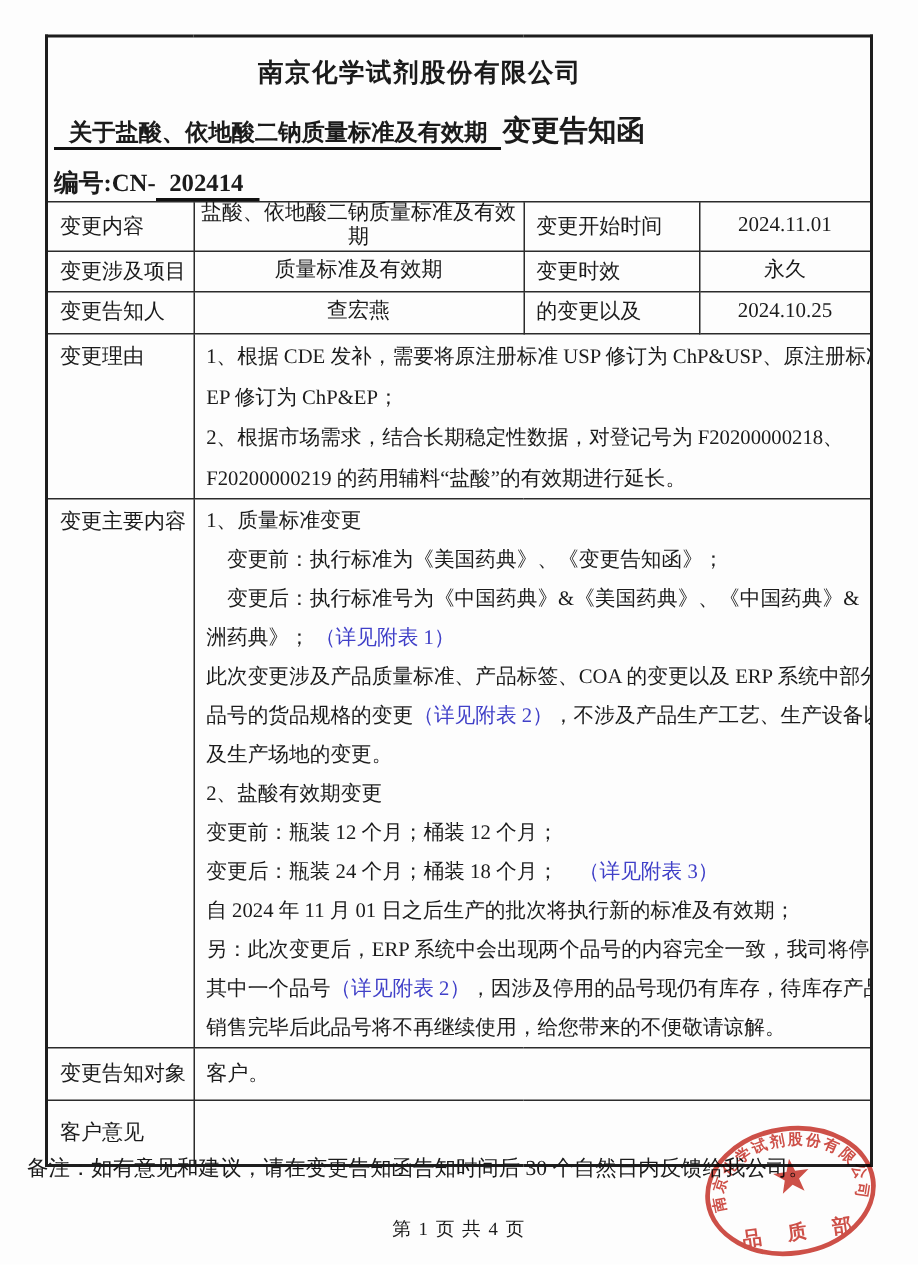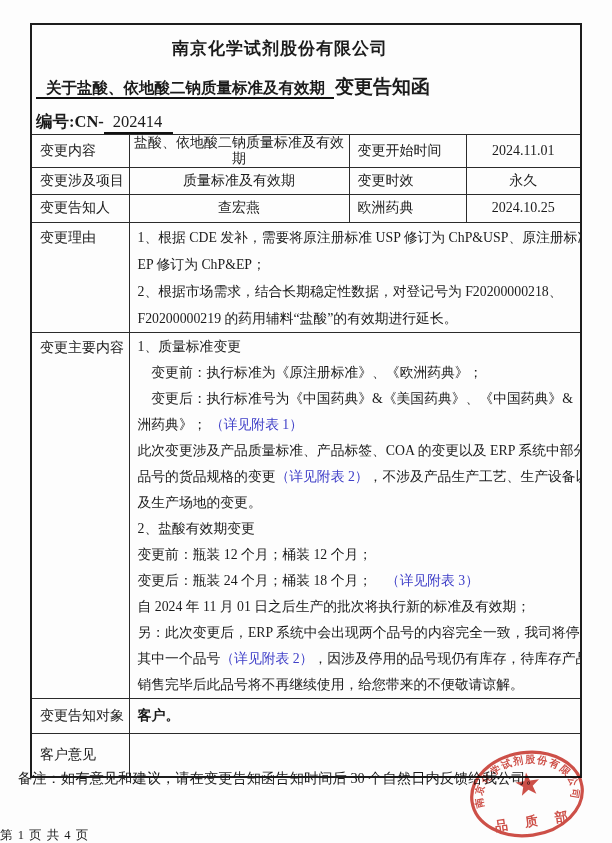--- a/index.html
+++ b/index.html
@@ -17,41 +17,41 @@
   .doc-table td{border:1px solid #2b2b2b;vertical-align:middle;}
   
   tr.h-head{height:110px;}
   td.head-cell{padding:0 2px;}
   .company{ text-align:center;font-size:17px;font-weight:bold;margin-top:11px;letter-spacing:1px;transform:translateX(-26px);}
   .subject-line{margin-top:14px;padding-left:2px;white-space:nowrap;}
   .subject-underlined{font-size:15.5px;font-weight:bold;border-bottom:2px solid #111;padding:0 9px 1px 10px;text-align:center;}
   .subject-suffix{font-size:19px;font-weight:bold;margin-left:1px;}
   .docno-line{margin-top:11px;padding-left:2px;}
   .docno-label{font-size:16.5px;font-weight:bold;}
-  .docno-value{font-size:16.5px;font-weight:normal;border-bottom:2px solid #111;padding:0 11px 1px 9px;}
+  .docno-value{font-size:16.5px;font-weight:bold;border-bottom:2px solid #111;padding:0 11px 1px 9px;}
   
   tr.h-r1{height:33px;margin-left:12px;} tr.h-r2{height:27px;} tr.h-r3{height:28px;}
   td.lbl{padding-left:8px;font-size:14px;text-align:left;}
   td.val{text-align:center;font-size:14px;line-height:16px;padding:0 3px;}
   
   tr.h-reason{height:108px;} tr.h-main{height:364px;}
   tr.h-aud{height:35px;} tr.h-fb{height:44px;}
   td.lbl-top{padding-left:8px;font-size:14px;vertical-align:top;padding-top:6px;text-align:left;}
   td.content{
     vertical-align:top;text-align:left;overflow:hidden;
     padding:1px 2px 0 8px;font-size:13.8px;
   }
   td.content-reason .t-line{line-height:27px;}
   td.content-main  .t-line{line-height:26px;}
   .t-line{white-space:pre;}
   .doc-link{color:var(--link,#4040c8);}
-  td.val-plain{padding-left:8px;font-size:14px;text-align:left;font-weight:bold;}
+  td.val-plain{padding-left:8px;font-size:14px;text-align:left;}
   
   .note-line{position:absolute;left:18px;top:769px;width:570px;font-size:14.3px;white-space:pre;}
-  .page-footer{position:absolute;left:0;top:811px;width:612px;text-align:left;font-size:12.5px;letter-spacing:1px;margin-top:16px;}
+  .page-footer{position:absolute;left:0;top:811px;width:612px;text-align:center;font-size:12.5px;letter-spacing:1px;}
   
   .stamp{position:absolute;left:464px;top:746px;width:128px;height:96px;opacity:.88;mix-blend-mode:multiply;pointer-events:none;}
 </style>
 </head>
 <body>
 
 <table class="doc-table">
   <colgroup>
     <col style="width:98px">
       <col style="width:220px">
@@ -79,39 +79,39 @@
   </tr>
   <tr class="h-r2">
     <td class="lbl">变更涉及项目</td>
     <td class="val">质量标准及有效期</td>
     <td class="lbl">变更时效</td>
     <td class="val">永久</td>
   </tr>
   <tr class="h-r3">
     <td class="lbl">变更告知人</td>
     <td class="val">查宏燕</td>
-    <td class="lbl">欧洲药典</td>
+    <td class="lbl">的变更以及</td>
     <td class="val">2024.10.25</td>
   </tr>
 
   <tr class="h-reason">
     <td class="lbl-top">变更理由</td>
     <td class="content content-reason" colspan="3">
           <div class="t-line"><span>1、根据 CDE 发补，需要将原注册标准 USP 修订为 ChP&amp;USP、原注册标准</span></div>
           <div class="t-line"><span>EP 修订为 ChP&amp;EP；</span></div>
           <div class="t-line"><span>2、根据市场需求，结合长期稳定性数据，对登记号为 F20200000218、</span></div>
           <div class="t-line"><span>F20200000219 的药用辅料“盐酸”的有效期进行延长。</span></div>
         </td>
   </tr>
 
   <tr class="h-main">
     <td class="lbl-top">变更主要内容</td>
     <td class="content content-main" colspan="3">
           <div class="t-line"><span>1、质量标准变更</span></div>
-          <div class="t-line"><span>　变更前：执行标准为《原注册标准》、《欧洲药典》；</span></div>
+          <div class="t-line"><span>　变更前：执行标准为《美国药典》、《变更告知函》；</span></div>
           <div class="t-line"><span>　变更后：执行标准号为《中国药典》&amp;《美国药典》、《中国药典》&amp;《欧</span></div>
           <div class="t-line"><span>洲药典》； </span><span class="doc-link">（详见附表 1）</span></div>
           <div class="t-line"><span>此次变更涉及产品质量标准、产品标签、COA 的变更以及 ERP 系统中部分</span></div>
           <div class="t-line"><span>品号的货品规格的变更</span><span class="doc-link">（详见附表 2）</span><span>，不涉及产品生产工艺、生产设备以</span></div>
           <div class="t-line"><span>及生产场地的变更。</span></div>
           <div class="t-line"><span>2、盐酸有效期变更</span></div>
           <div class="t-line"><span>变更前：瓶装 12 个月；桶装 12 个月；</span></div>
           <div class="t-line"><span>变更后：瓶装 24 个月；桶装 18 个月；　</span><span class="doc-link">（详见附表 3）</span></div>
           <div class="t-line"><span>自 2024 年 11 月 01 日之后生产的批次将执行新的标准及有效期；</span></div>
           <div class="t-line"><span>另：此次变更后，ERP 系统中会出现两个品号的内容完全一致，我司将停用</span></div>

